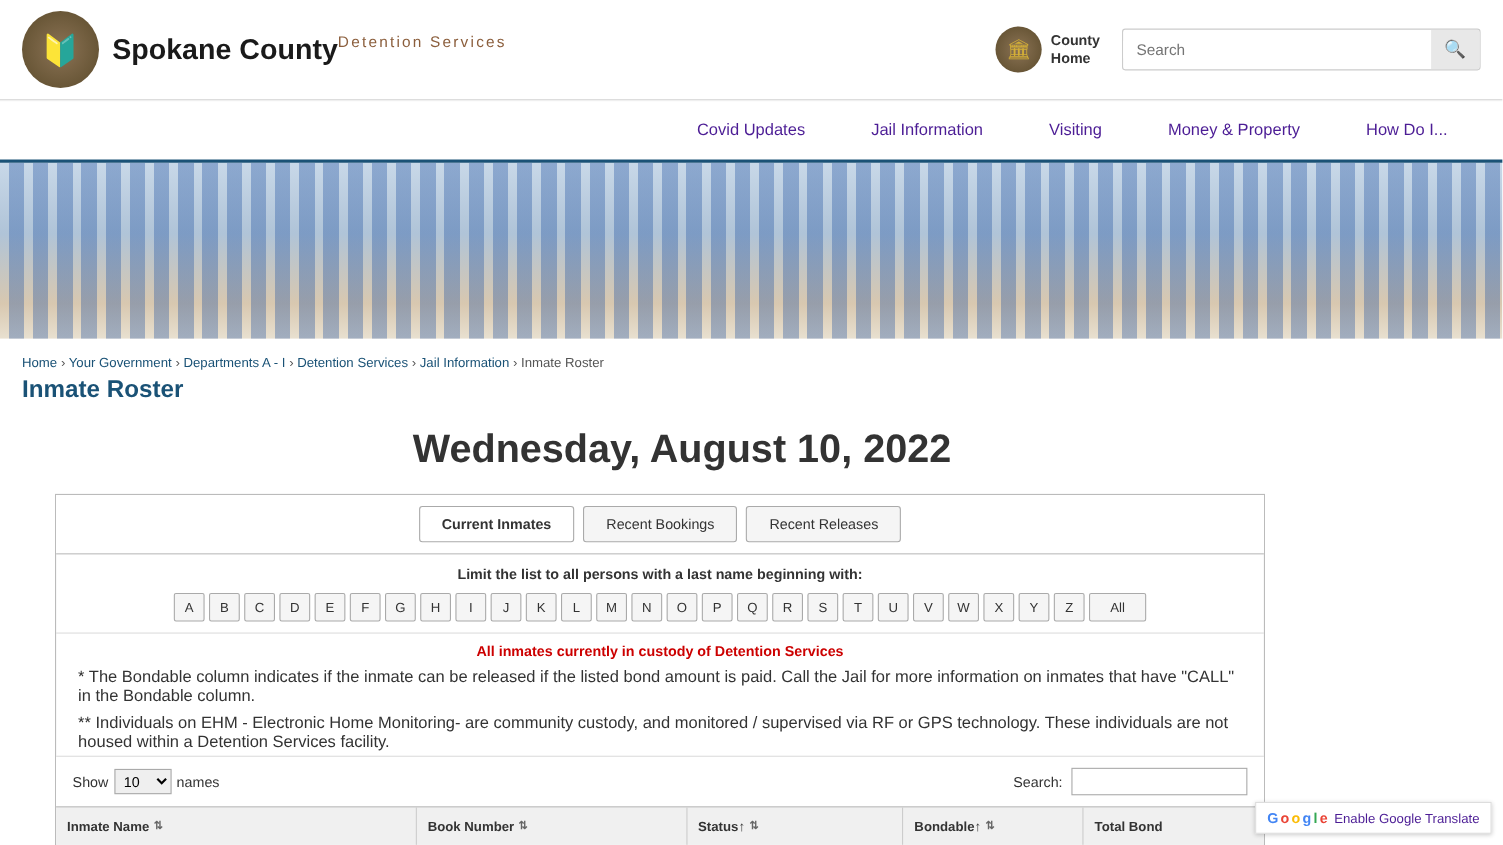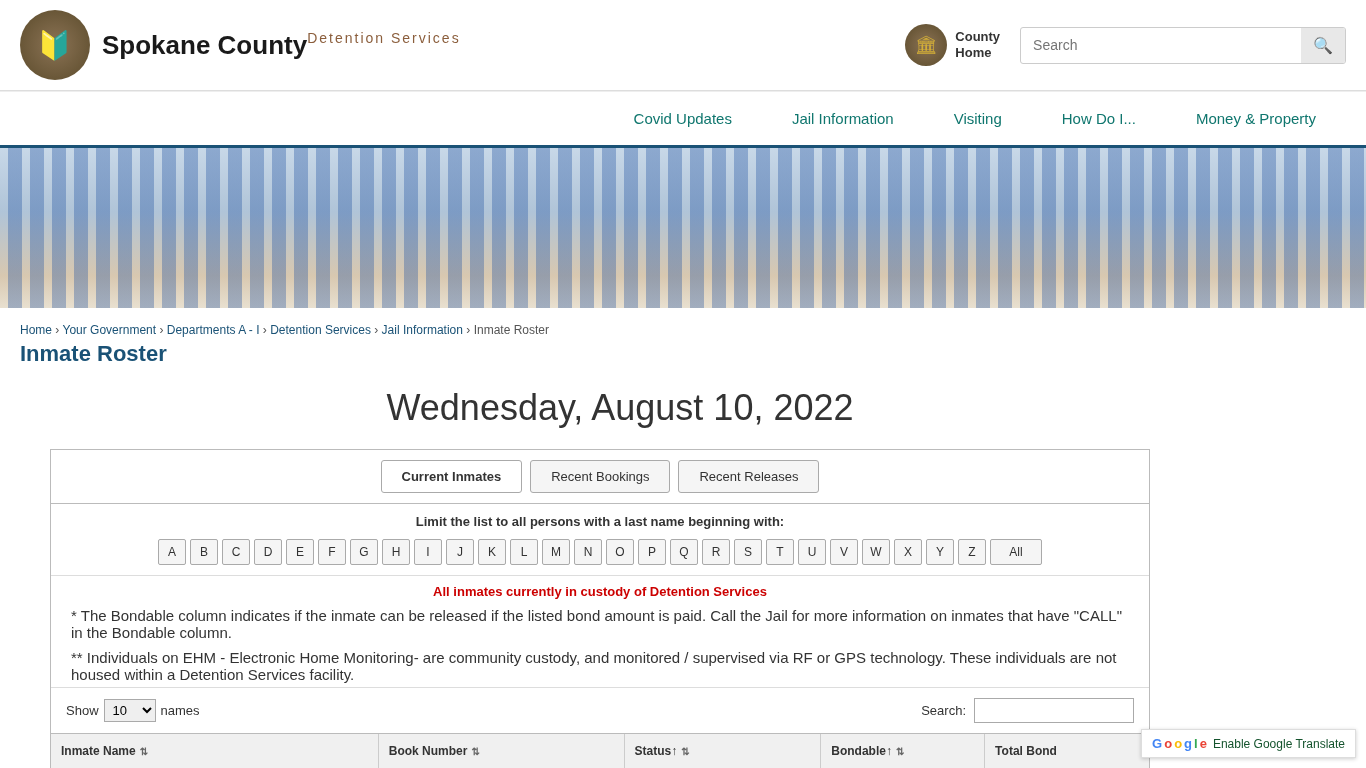--- a/index.html
+++ b/index.html
@@ -108,21 +108,21 @@
       display: flex;
       list-style: none;
       justify-content: flex-end;
       padding: 0 20px;
       max-width: 1366px;
     }
     .nav-bar ul li a {
       display: block;
       padding: 18px 30px;
       text-decoration: none;
-      color: #0f766e;
+      color: #4c1d95;
       font-size: 15px;
       font-weight: 500;
     }
 
     
     .hero {
       width: 100%;
       height: 160px;
       background: linear-gradient(135deg, #b8cde0 0%, #a8b8c8 30%, #c5d5e0 50%, #d0dce8 70%, #e8e0d0 90%, #f0ece0 100%);
       position: relative;
@@ -160,21 +160,21 @@
 
     .page-title {
       font-size: 22px;
       font-weight: bold;
       color: #1a5276;
       margin-bottom: 20px;
     }
 
     .roster-date {
       font-size: 36px;
-      font-weight: 400;
+      font-weight: 700;
       color: #333;
       text-align: center;
       margin-bottom: 20px;
       margin-left: 40px;
     }
 
     
     .roster-container {
       border: 1px solid #bbb;
       margin: 0 30px;
@@ -317,21 +317,21 @@
       background: #fff;
       border: 1px solid #ddd;
       padding: 6px 10px;
       font-size: 12px;
       display: flex;
       align-items: center;
       gap: 6px;
       box-shadow: 0 1px 4px rgba(0,0,0,0.2);
     }
     .translate-bar a {
-      color: #14532d;
+      color: #4c1d95;
       text-decoration: none;
       font-size: 12px;
     }
     .google-g {
       display: flex;
       gap: 2px;
     }
     .google-g span { font-weight: bold; font-size: 13px; }
   </style>
 </head>
@@ -362,24 +362,24 @@
     <li>
       <a href="#">Covid Updates</a>
     </li>
     <li>
       <a href="#">Jail Information</a>
     </li>
     <li>
       <a href="#">Visiting</a>
     </li>
     <li>
-      <a href="#">How Do I...</a>
+      <a href="#">Money &amp; Property</a>
     </li>
     <li>
-      <a href="#">Money &amp; Property</a>
+      <a href="#">How Do I...</a>
     </li>
   </ul>
 </nav>
 
 <div class="hero">
   <div class="hero-inner"></div>
 </div>
 
 <div class="content-area">
 

